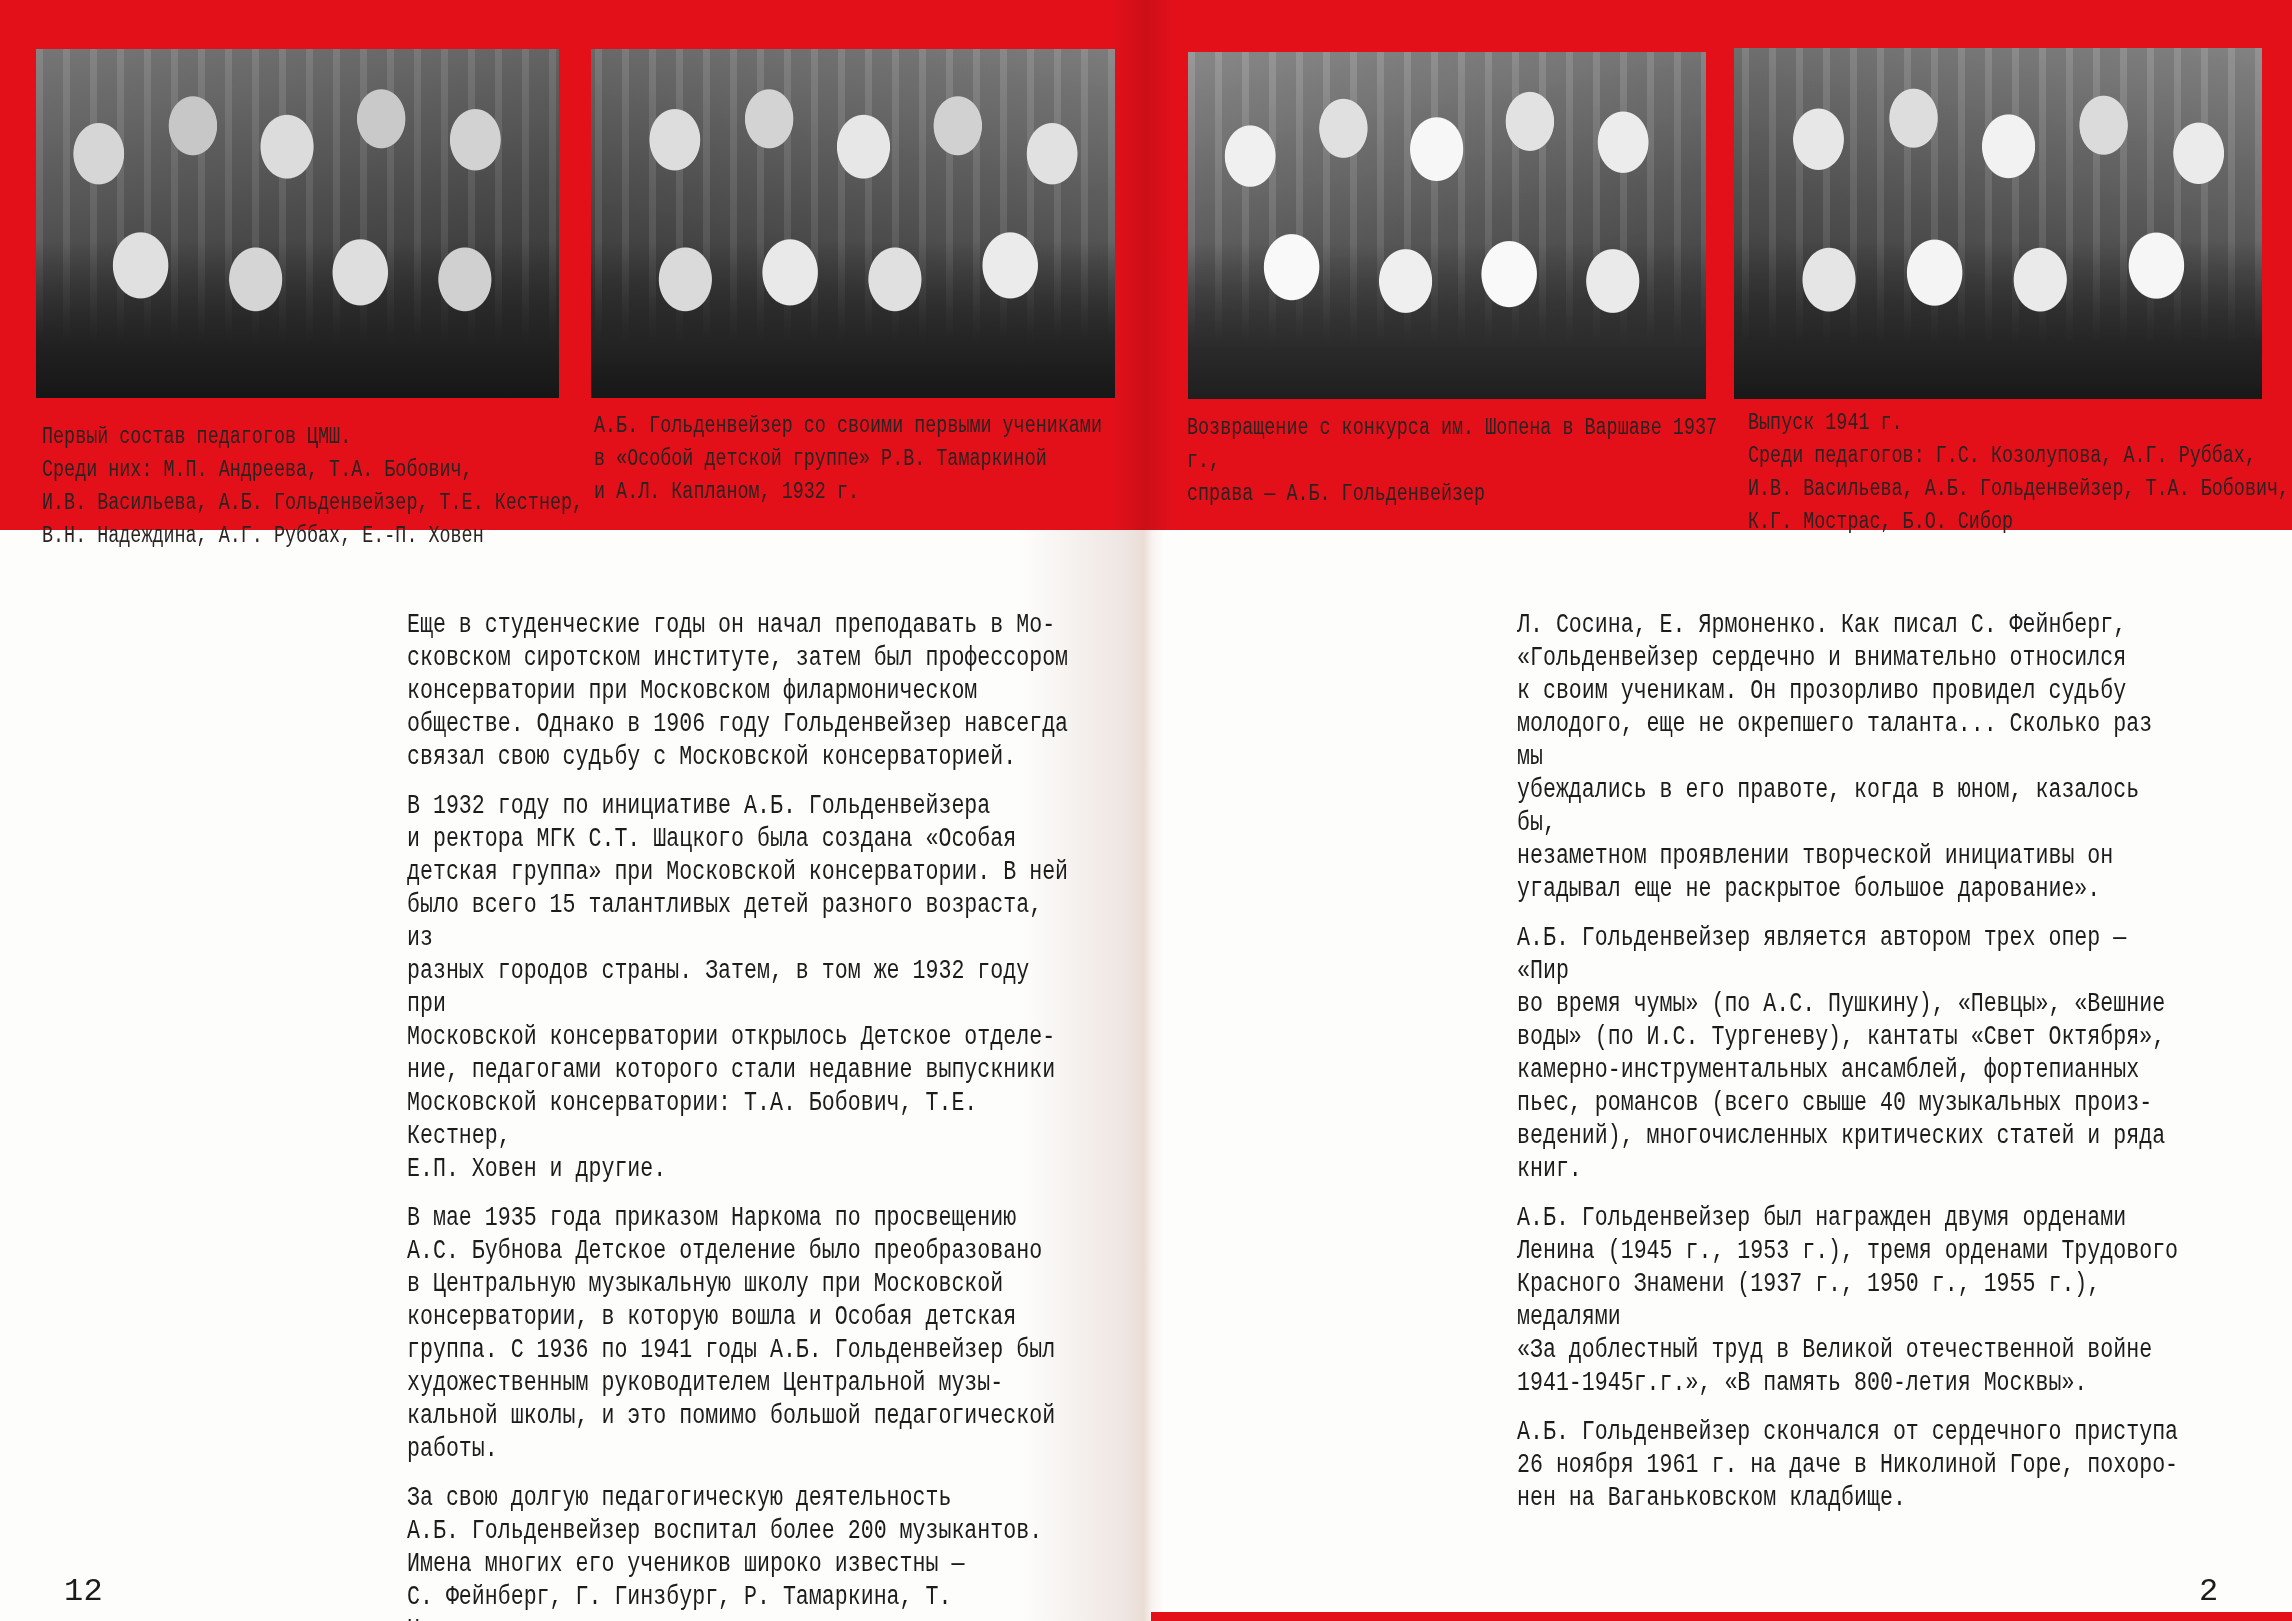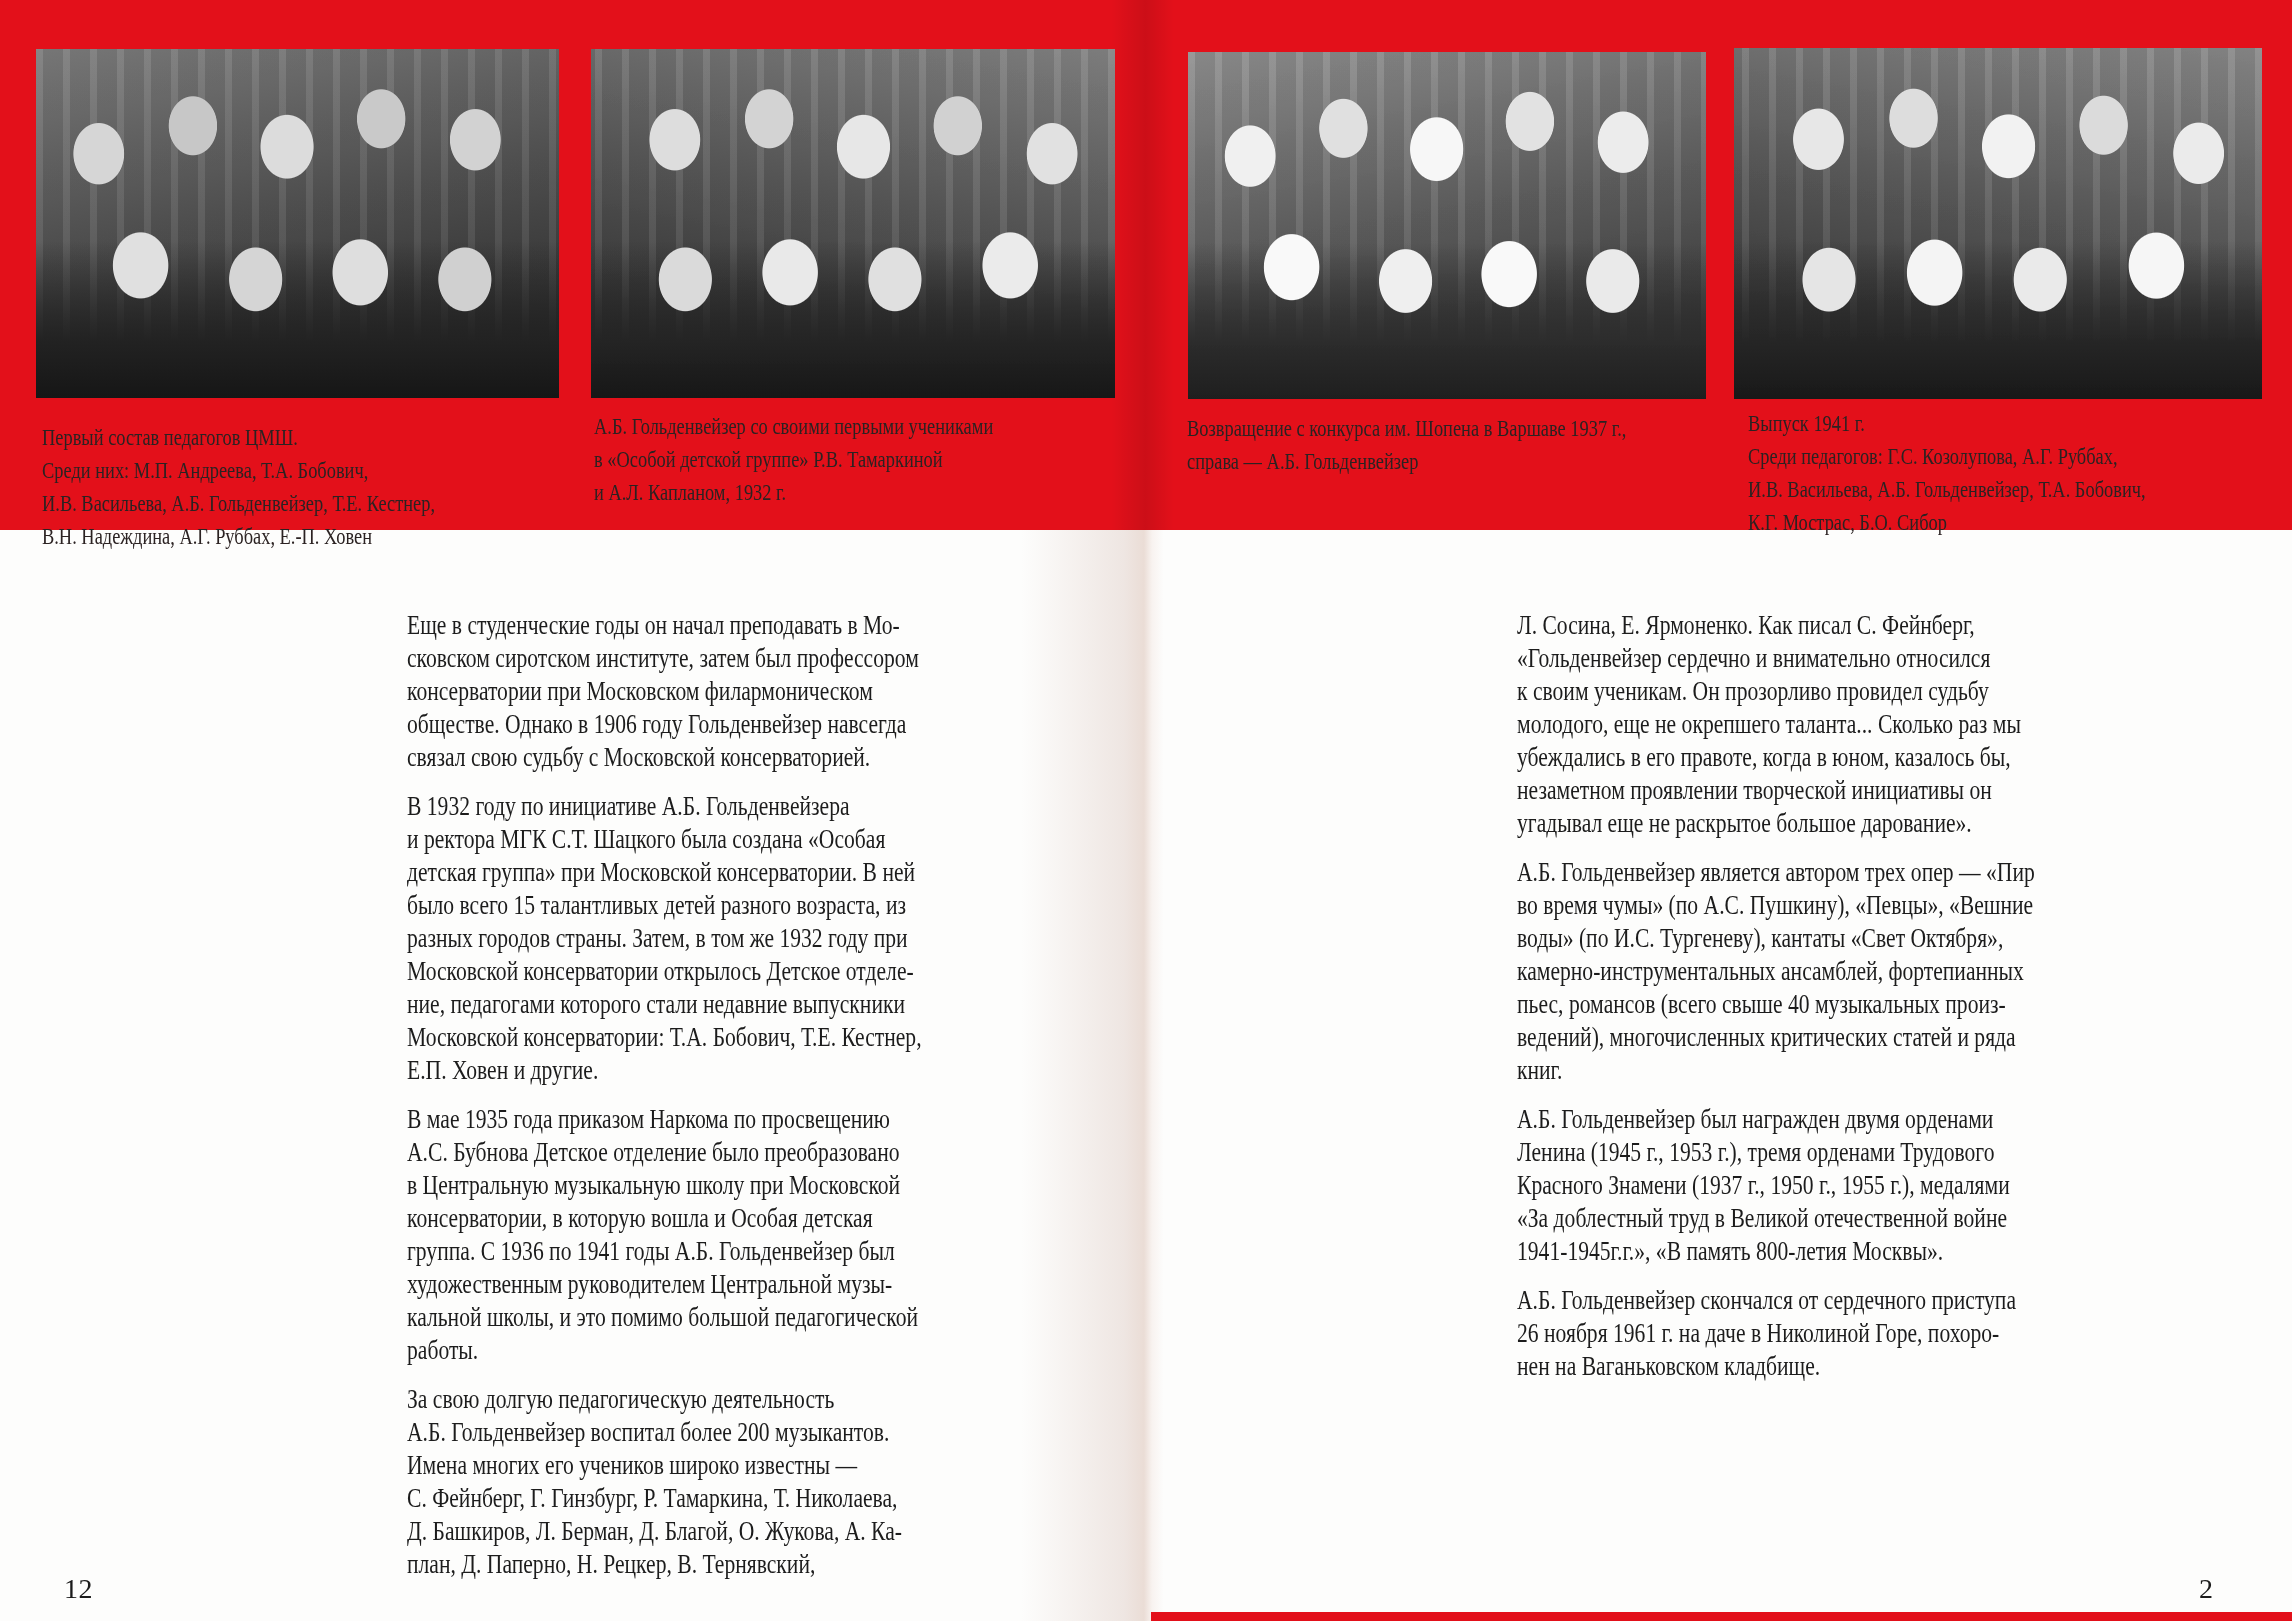--- a/index.html
+++ b/index.html
@@ -1,21 +1,21 @@
 <!DOCTYPE html>
 <html style="font-size:14.3px"><head>
 <meta charset="utf-8">
 <style>
   html,body{margin:0;padding:0;background:#ffffff;}
   .spread{
     position:relative;
     width:2293px;height:1621px;
     background:#fdfdfc;
     overflow:hidden;
-    font-family:Liberation Serif, serif;
+    font-family:Liberation Mono, monospace;
   }
   
   .banner{
     position:absolute;left:0;top:0;width:2293px;height:530px;
     background:#e3101a;
   }
   
   .photo{
     position:absolute;
     background:
@@ -73,21 +73,21 @@
     pointer-events:none;
   }
   .gutter-banner{
     position:absolute;left:1111px;top:0;width:63px;height:530px;
     background:linear-gradient(to right, rgba(0,0,0,0) 0%, rgba(0,0,0,0.10) 55%, rgba(0,0,0,0) 100%);
     pointer-events:none;
   }
   
   .page-num{
     position:absolute;top:1573px;
-    font-size:28px;color:#1b1b1b;letter-spacing:0.4px;
+    font-size:32px;color:#1b1b1b;letter-spacing:0.4px;
   }
   .page-num-left{left:64px;}
   .page-num-right{left:2199px;}
   
   .bottom-strip{
     position:absolute;left:1151px;top:1612px;width:1142px;height:9px;
     background:#e3101a;
   }
 </style>
 </head>

